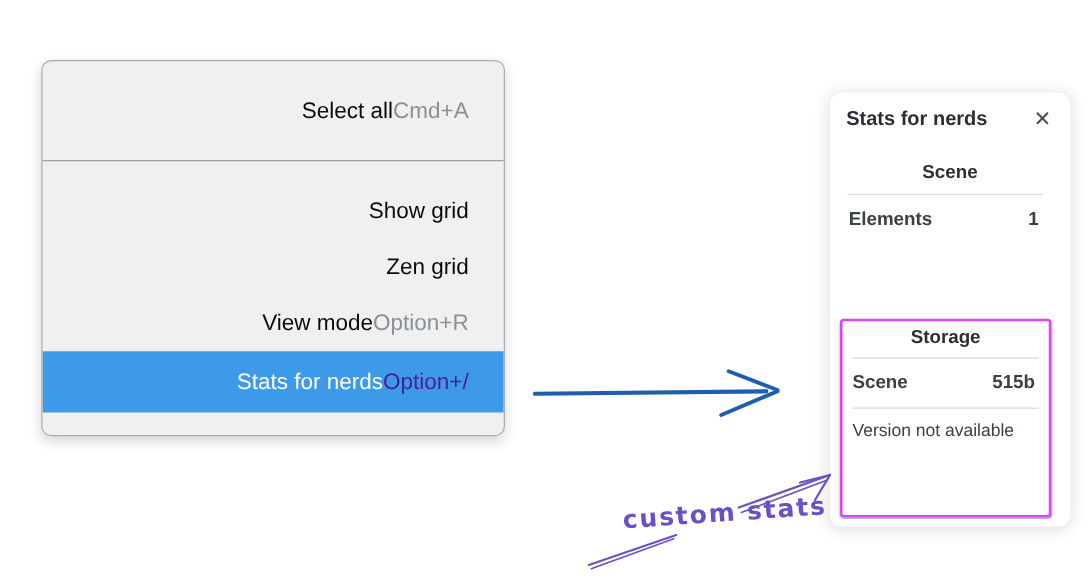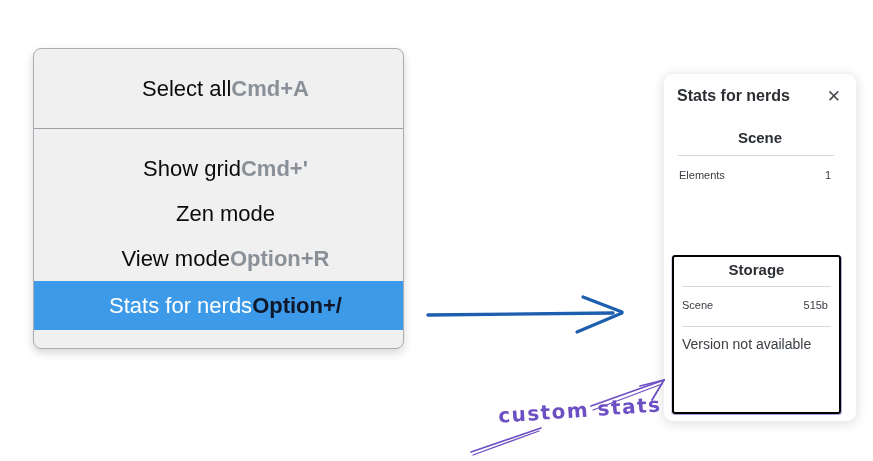--- a/index.html
+++ b/index.html
@@ -19,35 +19,35 @@
     background: #f0f0f1;
     border: 1px solid #a8adb3;
     border-radius: 8px;
     box-shadow: 0 4px 10px rgba(0,0,0,0.16);
     overflow: hidden;
   }
   .menu-section-top { height: 79px; display: flex; align-items: center; }
   .menu-divider { height: 1px; background: #9ba0a6; width: 100%; }
   .menu-section-bottom { padding: 17px 0 18px 0; }
   .menu-item {
-    display: flex; justify-content: center; align-items: center;
+    display: flex; justify-content: flex-end; align-items: center;
     height: 45px; width: 100%;
     padding: 0 28px 0 42px;
-    font-size: 22px;
+    font-size: 18px;
     color: #0b0b0b;
     cursor: default;
   }
   .menu-section-top .menu-item { height: 100%; }
-  .menu-item .shortcut { color: #8a9097; font-weight: bold; }
+  .menu-item .shortcut { color: #8a9097; }
   .menu-item.selected {
     background: #3d9ae8;
     color: #ffffff;
     height: 49px;
   }
-  .menu-item.selected .shortcut { color: #0f172a; }
+  .menu-item.selected .shortcut { color: #4c1d95; }
 
   
   .stats-panel {
     position: absolute;
     left: 663px; top: 73px;
     width: 194px; height: 349px;
     background: #ffffff;
     border: 1px solid #f0f0f2;
     border-radius: 10px;
     box-shadow: 0 2px 12px rgba(0,0,0,0.13);
@@ -68,28 +68,29 @@
     text-align: center; font-weight: bold; font-size: 15px;
     color: #2b2f33; line-height: 18px;
   }
   .panel-section-scene .section-heading { margin-top: 24px; }
   .panel-divider {
     height: 1px; background: #d5d9dd; border: none;
     margin: 8px 22px 5px 14px;
   }
   .stat-row {
     display: flex; justify-content: space-between;
-    font-size: 11px; height: 28px; align-items: center;
+    font-size: 15px; height: 28px; align-items: center;
     padding: 0 25px 0 15px;
+    font-weight: bold;
   }
   .custom-stats-box {
     position: absolute;
     left: 8px; top: 181px;
     width: 169px; height: 159px;
-    border: 2px solid #000000;
+    border: 2px solid #d946ef;
     border-radius: 3px;
     box-shadow: 1px 1px 0 rgba(109,80,195,0.45), -1px 1px 0 rgba(109,80,195,0.25);
     padding-top: 4px;
   }
   .custom-stats-box .panel-divider { margin: 7px 8px 4px 8px; }
   .custom-stats-box .stat-row { padding: 0 11px 0 8px; }
   .version-message {
     font-size: 14px; padding: 5px 8px 0 8px; color: #3b4045;
     white-space: nowrap;
   }
@@ -121,24 +122,23 @@
   <div class="menu-section-top">
     <div class="menu-item">
       <span>Select all</span>
       <span class="shortcut">Cmd+A</span>
     </div>
   </div>
   <div class="menu-divider"></div>
   <div class="menu-section-bottom">
     <div class="menu-item">
       <span>Show grid</span>
-      <span class="shortcut">Cmd+'</span>
     </div>
     <div class="menu-item">
-      <span>Zen mode</span>
+      <span>Zen grid</span>
     </div>
     <div class="menu-item">
       <span>View mode</span>
       <span class="shortcut">Option+R</span>
     </div>
     <div class="menu-item selected">
       <span>Stats for nerds</span>
       <span class="shortcut">Option+/</span>
     </div>
   </div>

